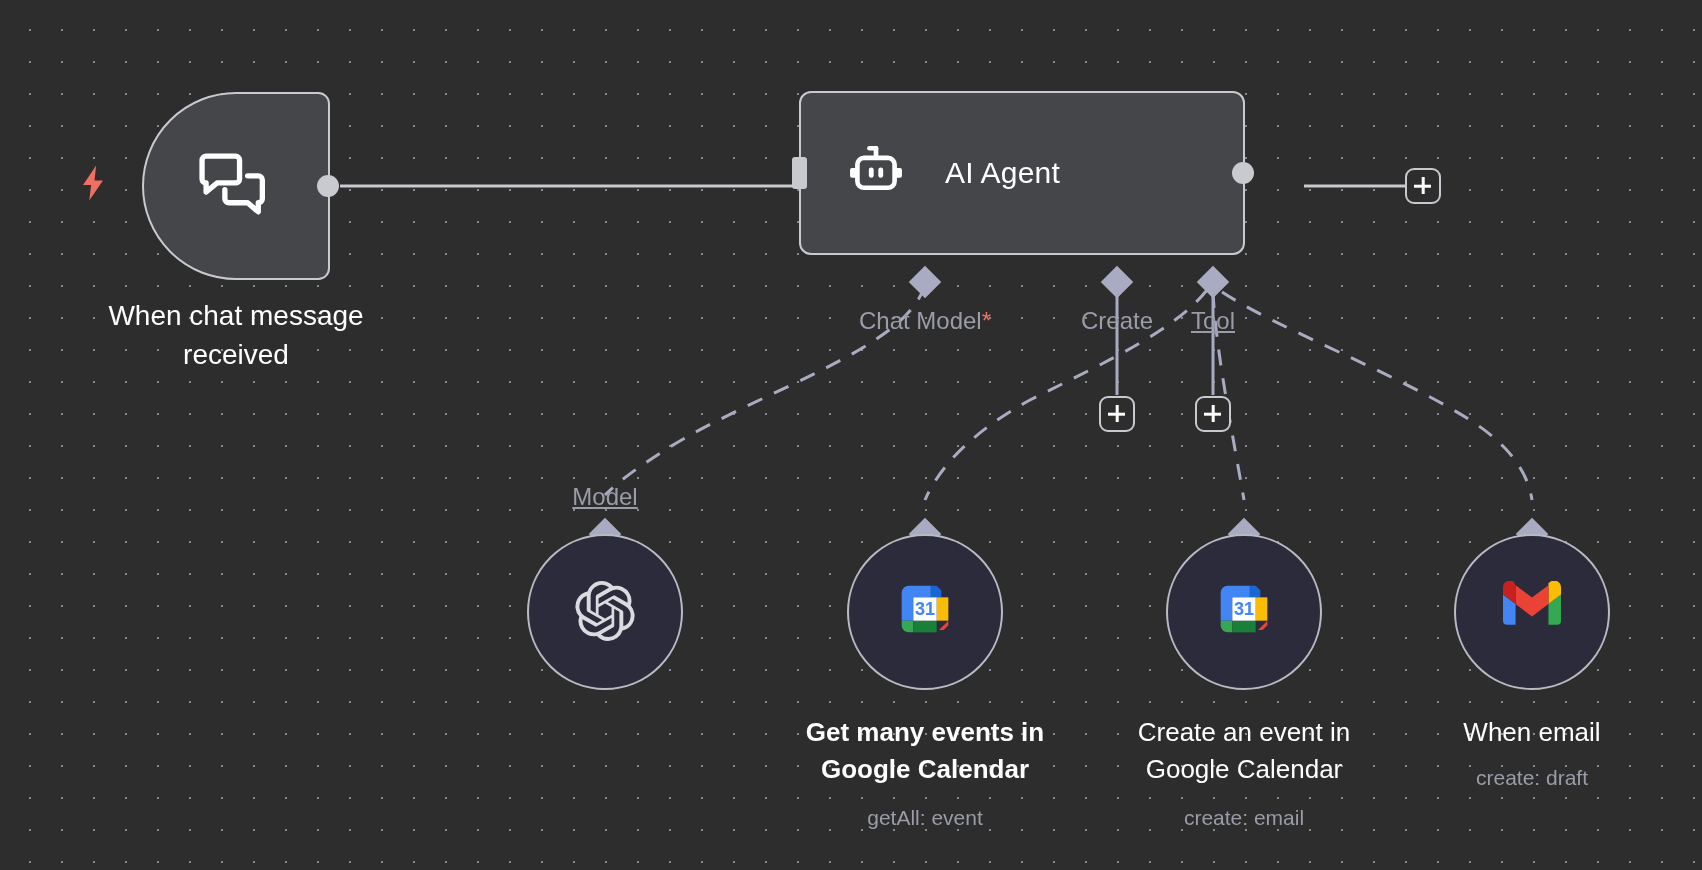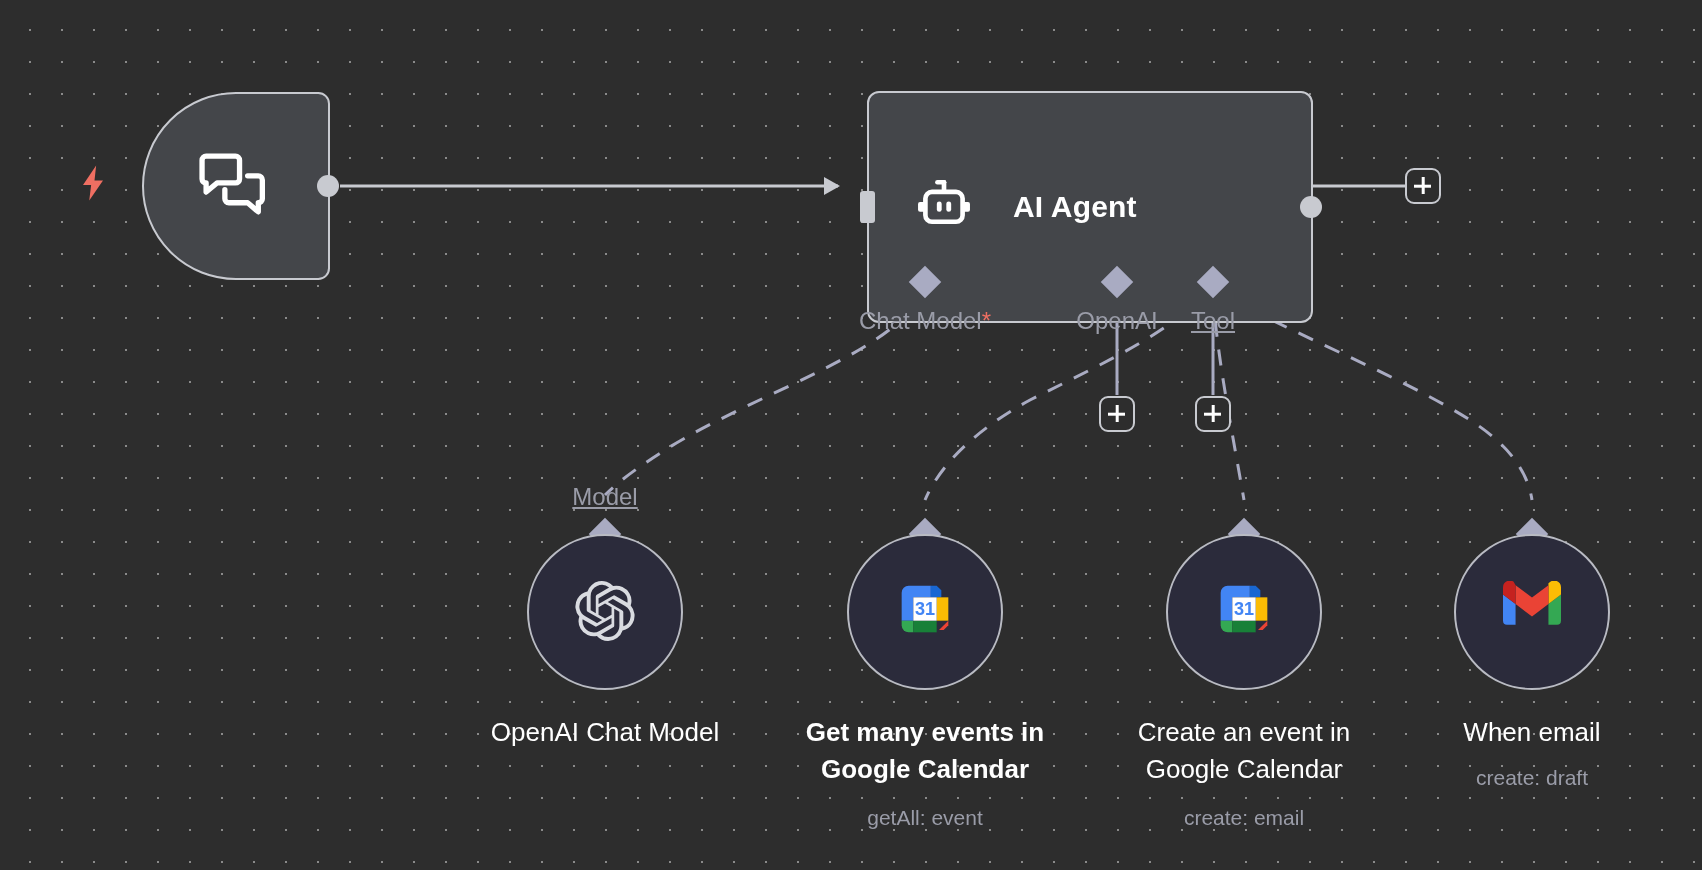--- a/index.html
+++ b/index.html
@@ -34,26 +34,25 @@
     width:76px; height:76px;
   }
   .bolt {
     position:absolute; left:78px; top:165px;
     width:30px; height:36px;
   }
 
   
   .agent-node {
     position:absolute;
-    left:867px; top:91px;
-    width:446px; height:232px;
+    left:799px; top:91px;
+    width:446px; height:164px;
     background:#44464a;
     border:2px solid #c8cad0;
     border-radius:12px;
-    font-weight:bold;
   }
   .agent-icon {
     position:absolute; left:44px; top:50%;
     transform:translateY(-50%);
     width:62px; height:62px;
   }
   .agent-title {
     position:absolute; left:144px; top:50%;
     transform:translateY(-50%);
     color:#ffffff;
@@ -191,20 +190,22 @@
 
   <div class="trigger-node">
     <span class="trigger-icon">
       <svg width="76" height="76" viewBox="0 0 30 30">
         <path d="M3.2 3.2 h11.6 a1.6 1.6 0 0 1 1.6 1.6 v7.4 a1.6 1.6 0 0 1 -1.6 1.6 h-7.3 l-4.3 3.6 v-3.6 a1.6 1.6 0 0 1 -1.6 -1.6 v-7.4 a1.6 1.6 0 0 1 1.6 -1.6 z" fill="none" stroke="#ffffff" stroke-width="2.1" stroke-linejoin="round" stroke-linecap="round"></path>
         <path d="M10.6 16.4 v3.6 a1.6 1.6 0 0 0 1.6 1.6 h7.4 l4.2 3.6 v-3.6 a1.6 1.6 0 0 0 1.6 -1.6 v-7.4 a1.6 1.6 0 0 0 -1.6 -1.6 h-4.2" fill="none" stroke="#ffffff" stroke-width="2.1" stroke-linejoin="round" stroke-linecap="round"></path>
       </svg>
     </span>
     <span class="trig-out-dot"></span>
   </div>
+  <div class="trigger-caption">When chat message
+received</div>
 
   <div class="agent-node">
     <span class="in-port"></span>
     <span class="agent-icon">
       <svg width="62" height="62" viewBox="0 0 32 32">
         <path d="M16 3.2 v3.6" stroke="#ffffff" stroke-width="2.4" stroke-linecap="round" fill="none"></path>
         <path d="M12.6 3.2 h3.4" stroke="#ffffff" stroke-width="2.4" stroke-linecap="round" fill="none"></path>
         <rect x="6.4" y="8.2" width="19.2" height="15.4" rx="3.4" fill="none" stroke="#ffffff" stroke-width="2.4"></rect>
         <rect x="12.3" y="13.1" width="2.5" height="5.4" rx="1.25" fill="#ffffff"></rect>
         <rect x="17.2" y="13.1" width="2.5" height="5.4" rx="1.25" fill="#ffffff"></rect>
@@ -217,37 +218,36 @@
   </div>
 
   <div class="plus-btn" style="left:1423px; top:186px;"></div>
 
   <div class="diamond" style="left:925px; top:282px;"></div>
   <div class="port-label" style="left:925px; top:307px;">
     <span>Chat Model</span><span class="req">*</span>
   </div>
 
   <div class="diamond" style="left:1117px; top:282px;"></div>
-  <div class="port-label" style="left:1117px; top:307px;">OpenAI</div>
+  <div class="port-label" style="left:1117px; top:307px;">Create</div>
   <div class="plus-btn" style="left:1117px; top:414px;"></div>
 
   <div class="diamond" style="left:1213px; top:282px;"></div>
   <div class="port-label" style="left:1213px; top:307px;text-decoration:underline;">Tool</div>
   <div class="plus-btn" style="left:1213px; top:414px;"></div>
 
   <div class="port-label" style="left:605px; top:483px;text-decoration:underline;">Model</div>
   <div class="diamond" style="left:605px; top:534px;"></div>
   <div class="sub-node" style="left:605px; top:534px;">
     <span class="glyph">
       <svg width="60" height="60" viewBox="0 0 24 24">
         <path fill="#d9dbe0" d="M22.28 9.82a5.98 5.98 0 0 0-.52-4.91 6.05 6.05 0 0 0-6.51-2.9A6.07 6.07 0 0 0 4.98 4.18a5.98 5.98 0 0 0-4 2.9 6.05 6.05 0 0 0 .75 7.1 5.98 5.98 0 0 0 .51 4.91 6.05 6.05 0 0 0 6.52 2.9A5.98 5.98 0 0 0 13.26 24a6.06 6.06 0 0 0 5.77-4.21 5.99 5.99 0 0 0 4-2.9 6.06 6.06 0 0 0-.75-7.07Zm-9.02 12.6a4.48 4.48 0 0 1-2.88-1.04l.14-.08 4.78-2.76a.79.79 0 0 0 .39-.68V11.1l2.02 1.17a.07.07 0 0 1 .04.05v5.58a4.5 4.5 0 0 1-4.49 4.5ZM3.6 18.3a4.47 4.47 0 0 1-.54-3.01l.14.09 4.78 2.76a.77.77 0 0 0 .78 0l5.84-3.37v2.33a.08.08 0 0 1-.03.06L9.74 19.95a4.5 4.5 0 0 1-6.14-1.64ZM2.34 7.9a4.49 4.49 0 0 1 2.35-1.98v5.68a.77.77 0 0 0 .38.67l5.81 3.36-2.02 1.17a.08.08 0 0 1-.07 0l-4.83-2.79A4.5 4.5 0 0 1 2.34 7.9Zm16.6 3.86-5.84-3.4L15.1 7.2a.08.08 0 0 1 .07 0l4.83 2.79a4.49 4.49 0 0 1-.68 8.1v-5.68a.79.79 0 0 0-.39-.65Zm2.01-3.03-.14-.09-4.77-2.78a.78.78 0 0 0-.79 0L9.42 9.24V6.91a.07.07 0 0 1 .03-.06l4.83-2.79a4.49 4.49 0 0 1 6.67 4.65ZM8.32 12.87 6.3 11.71a.08.08 0 0 1-.04-.06V6.08a4.49 4.49 0 0 1 7.37-3.45l-.14.08L8.71 5.47a.79.79 0 0 0-.39.68ZM9.42 10.5 12.02 9l2.6 1.5v3l-2.6 1.5-2.6-1.5Z"></path>
       </svg>
     </span>
   </div>
-  <div class="node-caption" style="left:605px; top:714px;">OpenAI Chat Model</div>
 
   <div class="diamond" style="left:925px; top:534px;"></div>
   <div class="sub-node" style="left:925px; top:534px;">
     <span class="glyph">
       <svg width="56" height="56" viewBox="0 0 48 48">
         <path fill="#4285f4" d="M10 4h19v10H14v20H4V10a6 6 0 0 1 6-6Z"></path>
         <path fill="#1967d2" d="M29 4h5l4 4v6h-9V4Z"></path>
         <path fill="#fbbc04" d="M34 14h10v20H34V14Z"></path>
         <path fill="#ea4335" d="M44 34v4l-4 4h-4l8-8Z"></path>
         <path fill="#34a853" d="M4 34h10v10h-4a6 6 0 0 1-6-6v-4Z"></path>

